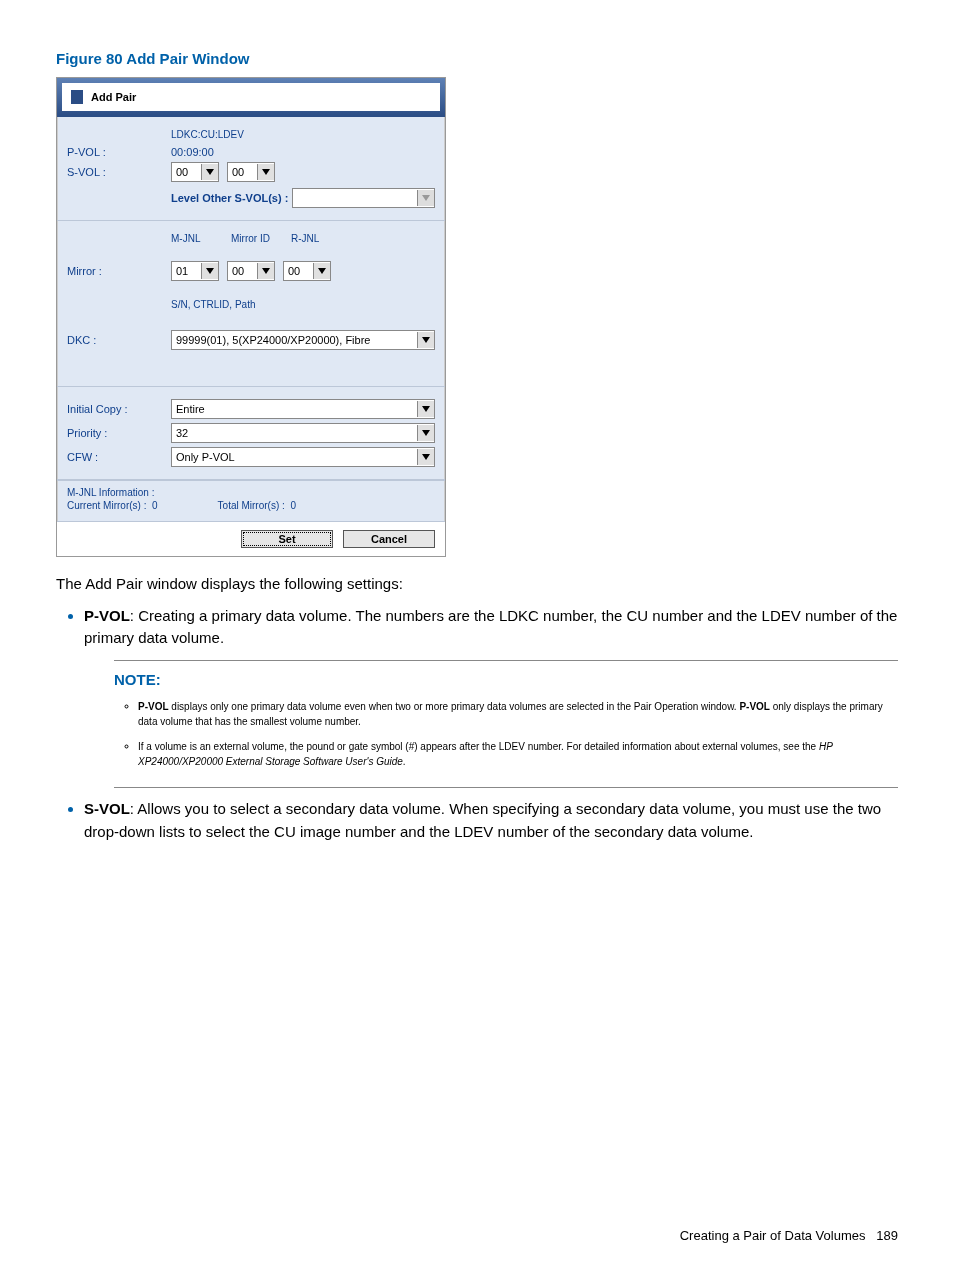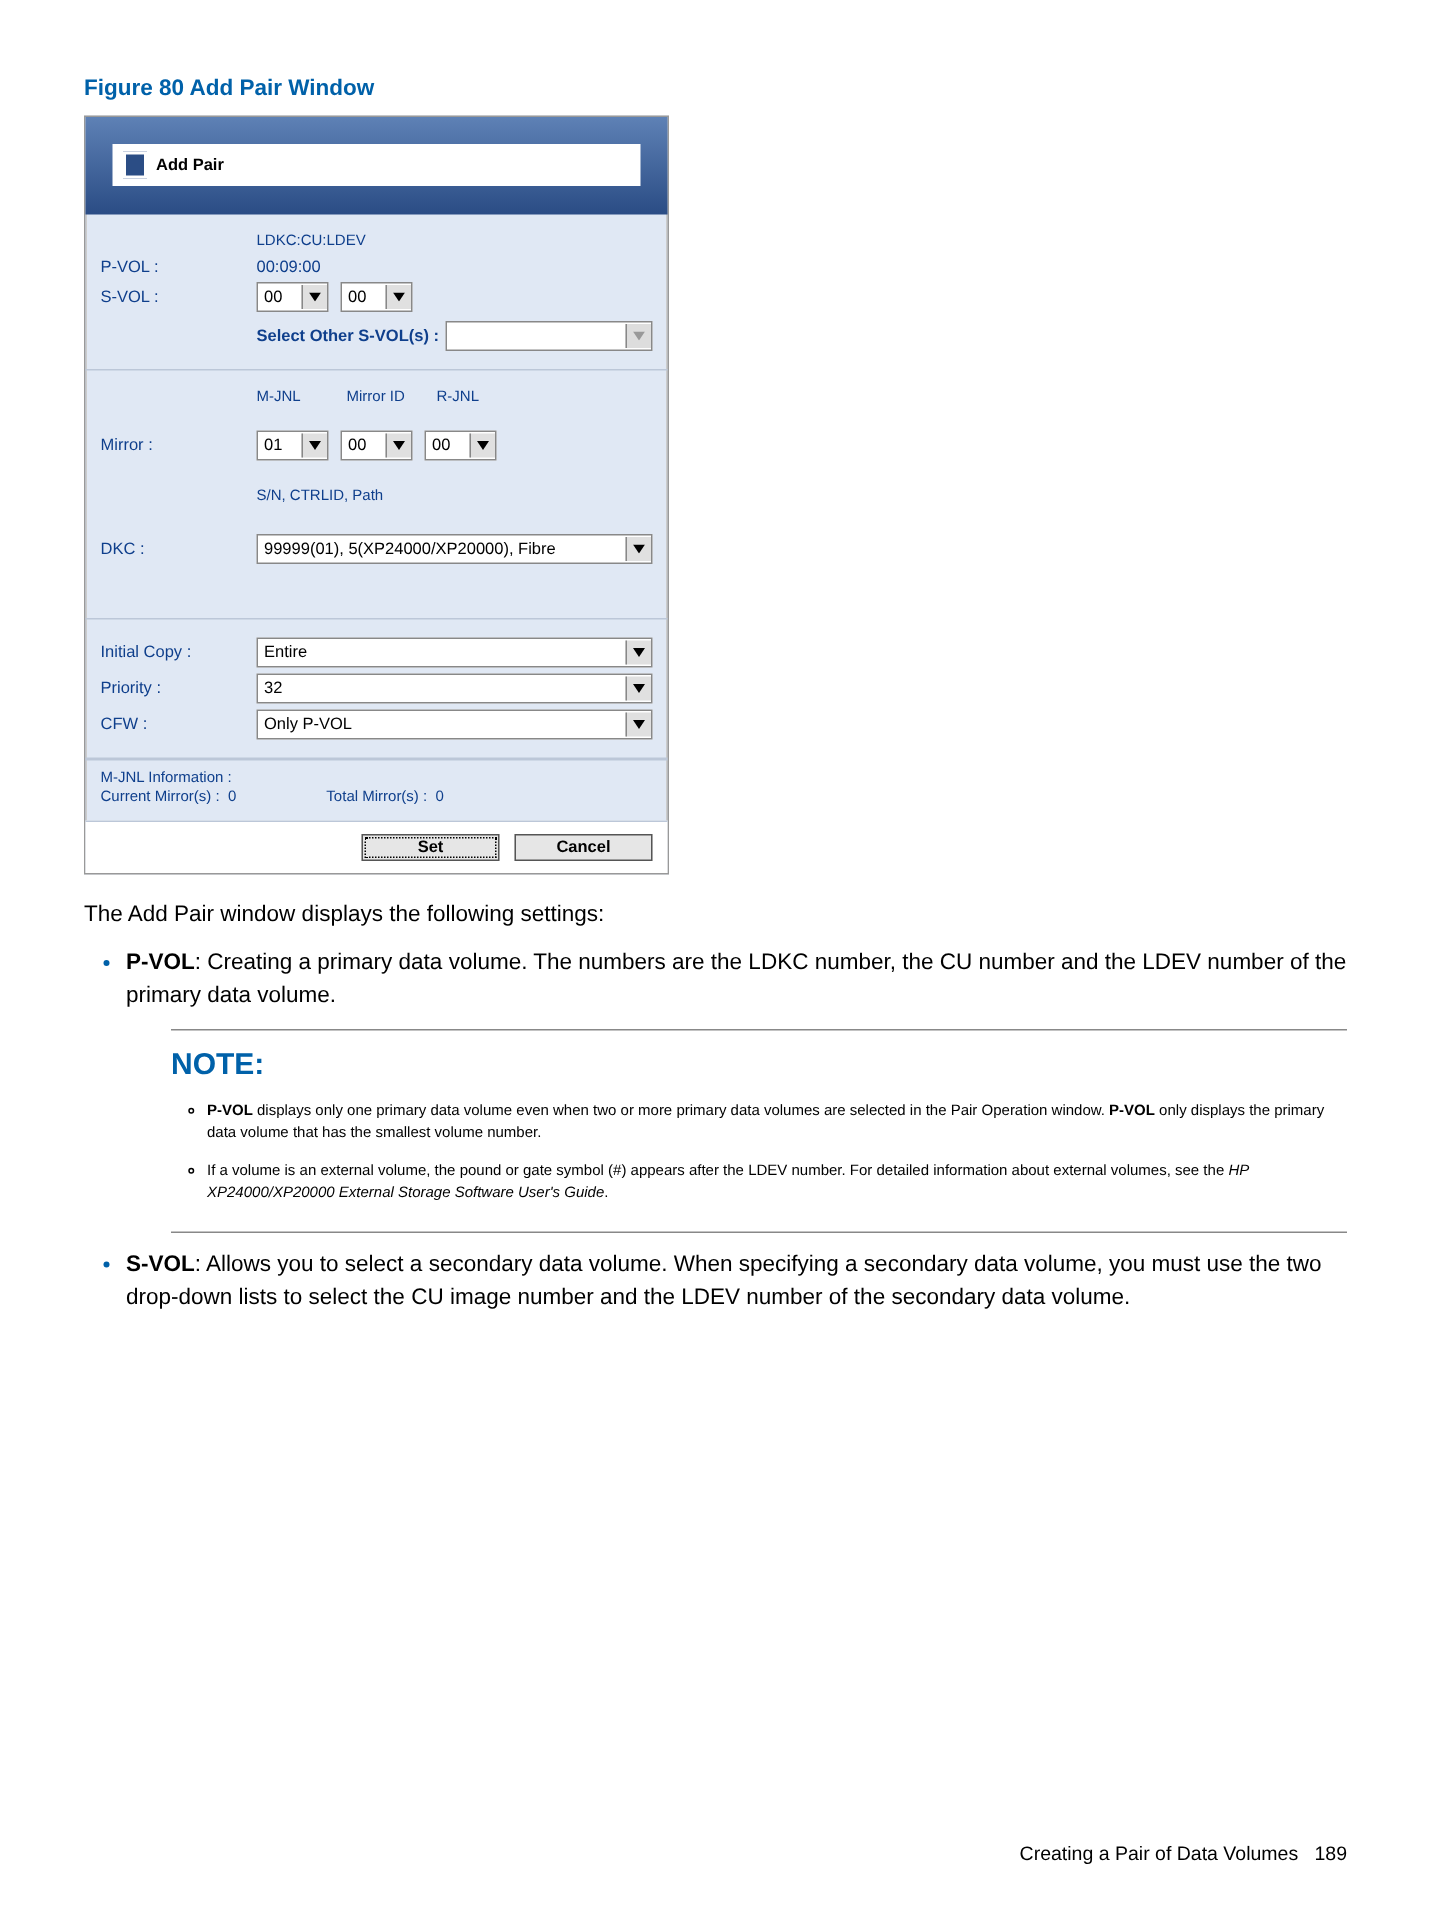--- a/index.html
+++ b/index.html
@@ -21,21 +21,21 @@
   }
   .window {
     border: 1px solid #999;
     width: 388px;
     background: #e0e8f4;
     box-shadow: 0 0 0 1px #ccc inset;
   }
   .titlebar {
     background: linear-gradient(#5e81b5, #2b4d85);
     border-bottom: 1px solid #2b4d85;
-    padding: 16px;
+    padding: 3px;
     display: flex;
     align-items: center;
   }
   .titlebar .square {
     width: 12px;
     height: 14px;
     background: #2b4d85;
     border: 2px solid #fff;
     margin: 3px 6px 3px 3px;
   }
@@ -159,21 +159,21 @@
   }
   .note-box {
     margin: 10px 0 10px 30px;
     border-top: 1px solid #888;
     border-bottom: 1px solid #888;
     padding: 8px 0;
   }
   .note-title {
     color: #0061a9;
     font-weight: bold;
-    font-size: 20px;
+    font-size: 15px;
     margin-bottom: 6px;
   }
   .footer {
     position: absolute;
     bottom: 28px;
     right: 56px;
     font-size: 13px;
   }
   .col-hdr-row { display:flex; }
   .col-hdr-row span { width: 60px; }
@@ -215,21 +215,21 @@
         <span class="dd-text">00</span>
         <span class="dd-btn">
             <svg viewBox="0 0 8 6">
               <polygon points="0,0 8,0 4,6" fill="#000"></polygon>
             </svg>
           </span>
       </span>
     </div>
     <div class="row" style="margin-top:6px;">
       <span class="lbl"></span>
-      <span class="select-other">Select Other S-VOL(s) :</span>
+      <span class="select-other">Level Other S-VOL(s) :</span>
       <span class="dropdown full disabled">
         <span class="dd-text"></span>
         <span class="dd-btn">
             <svg viewBox="0 0 8 6">
               <polygon points="0,0 8,0 4,6" fill="#999"></polygon>
             </svg>
           </span>
       </span>
     </div>
   </div>

